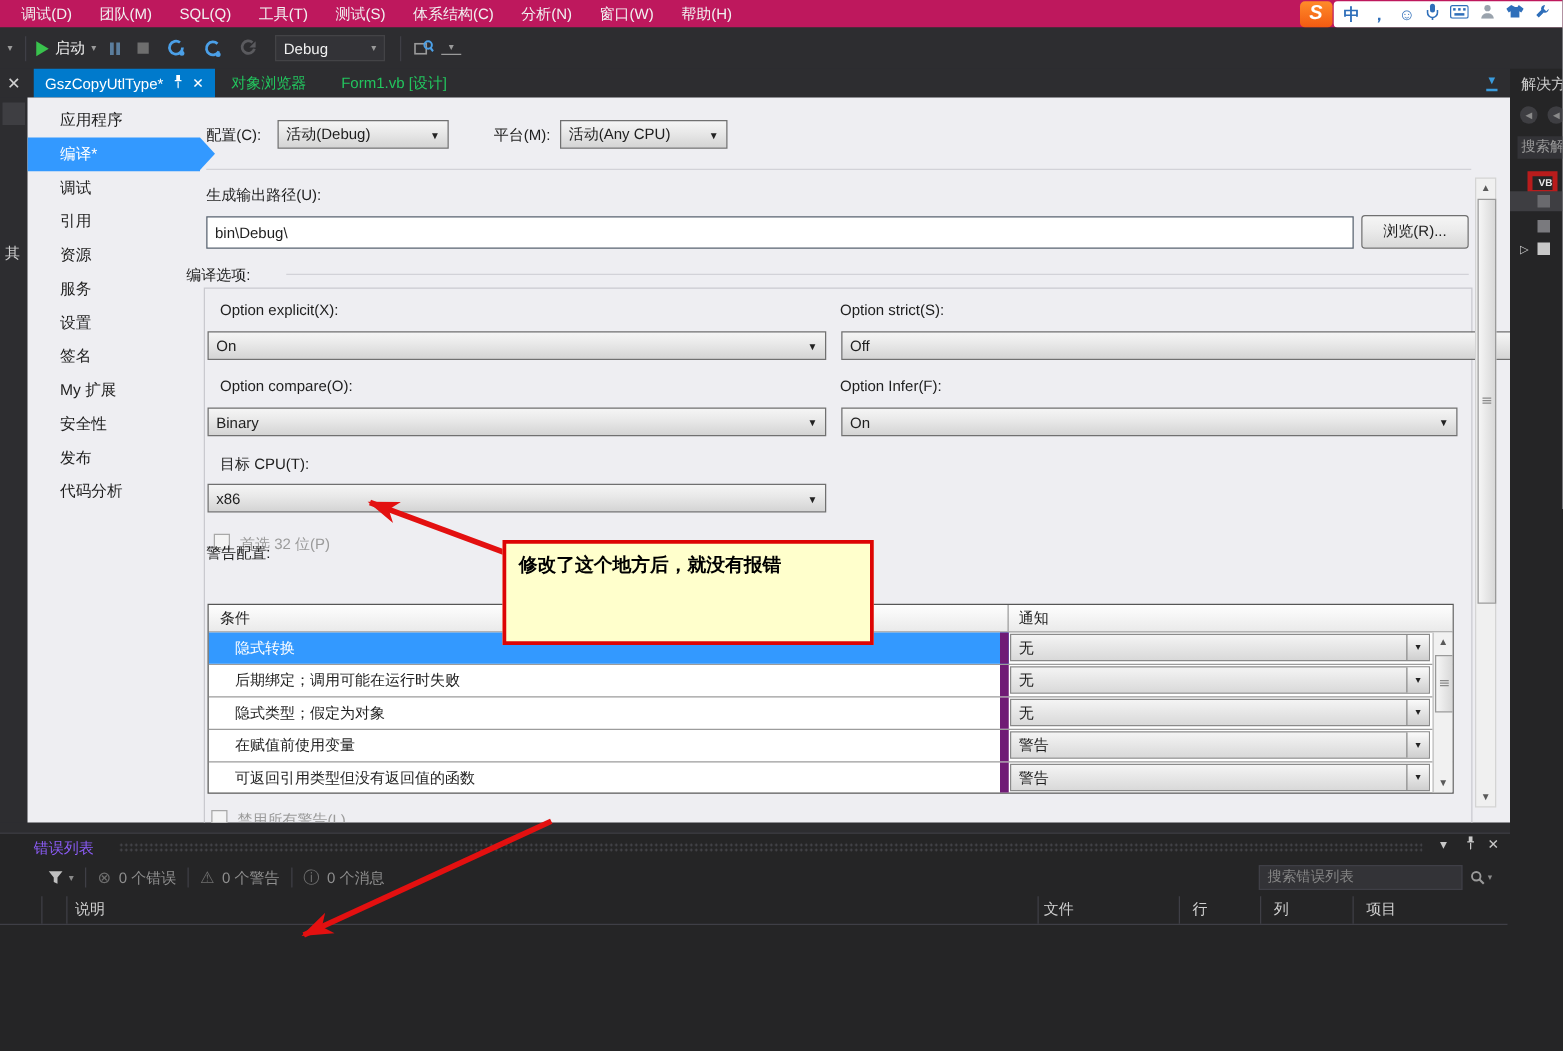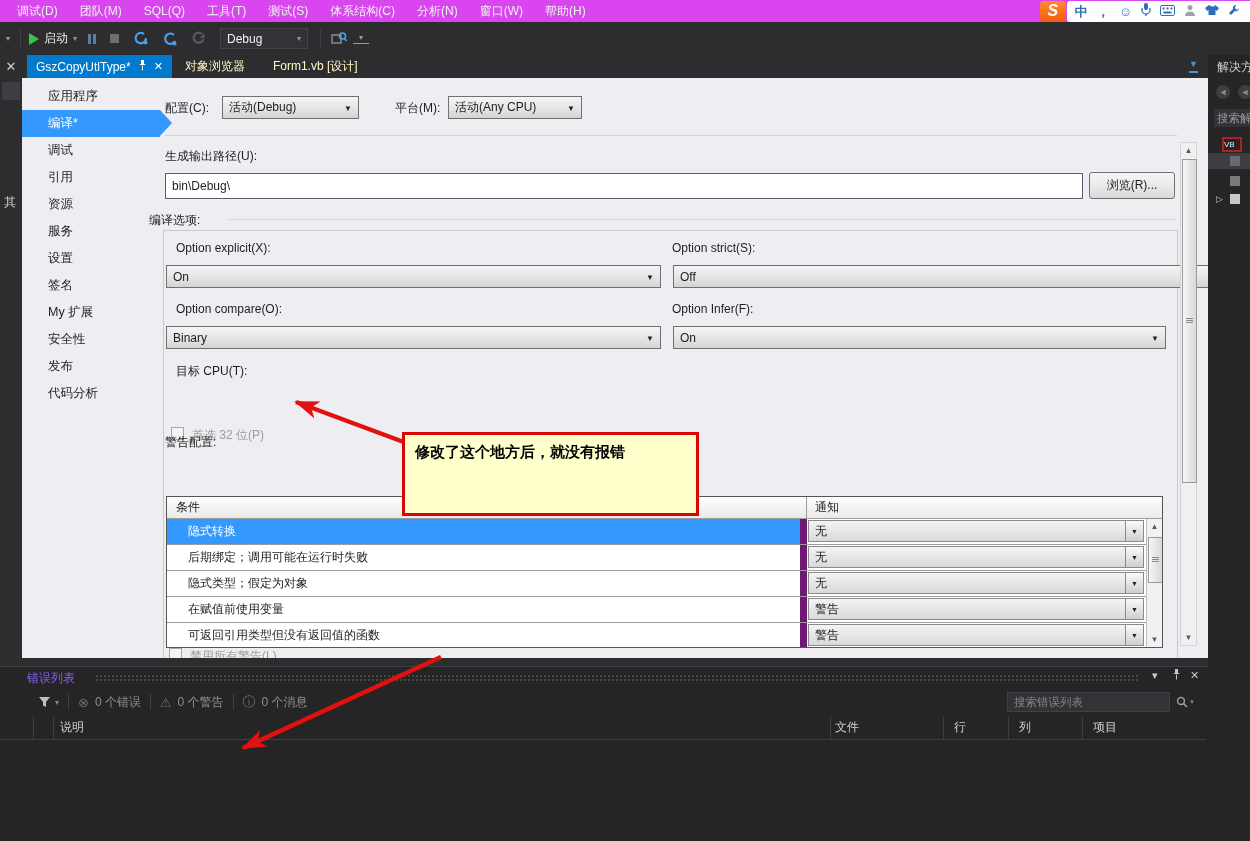--- a/index.html
+++ b/index.html
@@ -1,37 +1,37 @@
 <!DOCTYPE html>
 <html><head>
 <meta charset="utf-8">
 <style>
   html,body{margin:0;padding:0}
   body{width:1250px;height:841px;position:relative;overflow:hidden;background:#2d2d30;
        font-family:"Liberation Sans","DejaVu Sans",sans-serif;-webkit-font-smoothing:antialiased}
   
-  #menubar{position:absolute;left:0;top:0;width:1250px;height:22px;background:#d946ef;display:flex;align-items:center;padding-left:6px;box-sizing:border-box}
+  #menubar{position:absolute;left:0;top:0;width:1250px;height:22px;background:#be185d;display:flex;align-items:center;padding-left:6px;box-sizing:border-box}
   .menu-item{color:#f1f1f1;font-size:12px;padding:0 11px;line-height:22px;cursor:default}
   #ime-tray{position:absolute;right:0;top:0;height:22px;display:flex;align-items:center}
   #ime-logo{width:26px;height:21px;background:linear-gradient(#ff8b2a,#f25a11);border-radius:4px;color:#fff;font-weight:bold;font-style:italic;font-size:16px;text-align:center;line-height:20px;margin-right:1px}
   #ime-strip{height:21px;background:#fff;border-radius:3px 0 0 3px;display:flex;align-items:center;gap:9px;padding:0 10px 0 8px}
   .ime-glyph{color:#2f6fba;font-weight:bold;font-size:13px;line-height:21px}
   
   #toolbar{position:absolute;left:0;top:22px;width:1250px;height:33px;background:#2d2d30;display:flex;align-items:center}
   .tb-caret{color:#9a9a9a;font-size:8px;padding:0 6px}
   .tb-sep{width:1px;height:20px;background:#3f3f46;margin:0 4px}
   #start-btn{display:flex;align-items:center;gap:5px;padding:0 4px;color:#f1f1f1;font-size:12px}
   .play-tri{width:0;height:0;border-left:10px solid #39c24d;border-top:6px solid transparent;border-bottom:6px solid transparent}
   .tb-ico{margin:0 6px;display:flex;align-items:center}
   #debug-combo{width:88px;height:21px;background:#333337;border:1px solid #434346;color:#f1f1f1;font-size:12px;display:flex;align-items:center;justify-content:space-between;padding:0 6px;margin:0 8px;box-sizing:border-box}
   #debug-combo .car{font-size:8px;color:#999}
   
   #tabbar{position:absolute;left:0;top:55px;width:1208px;height:23px;background:#2d2d30;display:flex;align-items:stretch}
   #leftstrip-close{width:22px;color:#d0d0d0;font-size:13px;display:flex;align-items:center;justify-content:center;margin-right:5px}
-  .tab{display:flex;align-items:center;font-size:12px;padding:0 9px;color:#fef9c3;gap:7px}
+  .tab{display:flex;align-items:center;font-size:12px;padding:0 9px;color:#22c55e;gap:7px}
   .tab.active{background:#007acc;color:#fff}
   .tab .x{font-size:11px}
   #docwell-caret{position:absolute;right:10px;top:4px;color:#3a9bdc;font-size:9px;border-bottom:2px solid #3a9bdc;padding-bottom:2px}
   
   #leftstrip{position:absolute;left:0;top:78px;width:22px;height:580px;background:#2d2d30}
   #leftstrip .stub{position:absolute;left:2px;top:4px;width:18px;height:18px;background:#3e3e42}
   #leftstrip .vtab{position:absolute;left:4px;top:116px;color:#d0d0d0;font-size:12px}
   
   #designer{position:absolute;left:22px;top:78px;width:1186px;height:580px;background:#eeeef2;color:#1e1e1e;overflow:hidden}
   #nav-list{position:absolute;left:0;top:5px;width:138px}
@@ -42,21 +42,21 @@
   .combo{position:absolute;height:23px;border:1px solid #707070;background:linear-gradient(#f5f5f5,#e8e8e8 45%,#d4d4d4);font-size:12px;box-sizing:border-box;display:flex;align-items:center;padding:0 22px 0 6px}
   .combo::after{content:"▼";position:absolute;right:6px;top:7px;font-size:8px;color:#222}
   #sep1{position:absolute;left:143px;top:57px;width:1012px;border-top:1px solid #d2d2d8}
   #output-box{position:absolute;left:143px;top:95px;width:918px;height:26px;background:#fff;border:1px solid #56606e;box-sizing:border-box;font-size:12px;line-height:24px;padding-left:6px}
   #browse-btn{position:absolute;left:1067px;top:94px;width:86px;height:27px;border:1px solid #707070;border-radius:3px;background:linear-gradient(#f5f5f5,#ebebeb 45%,#d9d9d9);font-size:12px;text-align:center;line-height:25px;box-sizing:border-box}
   #copt-line{position:absolute;left:207px;top:141px;width:946px;border-top:1px solid #d2d2d8}
   #groupbox{position:absolute;left:141px;top:152px;width:1013px;height:440px;border:1px solid #c9c9cf}
   .cb{position:absolute;width:13px;height:13px;background:#f4f4f4;border:1px solid #a8a8a8;box-sizing:border-box}
   .dimtext{color:#9b9b9b}
   
-  #wtable{position:absolute;left:144px;top:418px;width:997px;height:152px;background:#fff;border:1px solid #565656;box-sizing:border-box;overflow:hidden;font-size:12px}
+  #wtable{position:absolute;left:144px;top:405px;width:997px;height:152px;background:#fff;border:1px solid #565656;box-sizing:border-box;overflow:hidden;font-size:12px}
   #whead{display:flex;height:22px;background:linear-gradient(#fefefe,#eaeaea);border-bottom:1px solid #9c9c9c;box-sizing:border-box}
   .wh-cond{width:640px;border-right:1px solid #9c9c9c;padding-left:9px;line-height:21px;box-sizing:border-box}
   .wh-notif{flex:1;padding-left:8px;line-height:21px}
   .wrow{display:flex;height:26px;border-bottom:1px solid #9c9c9c;box-sizing:border-box}
   .wc-cond{width:640px;border-right:7px solid #701a75;padding-left:21px;line-height:25px;box-sizing:border-box;white-space:nowrap;overflow:hidden}
   .wrow.sel .wc-cond{background:#3399ff;color:#fff}
   .wc-notif{flex:1;padding:1px 18px 0 1px;box-sizing:border-box}
   .ncombo{height:22px;border:1px solid #8a8a8a;background:linear-gradient(#f4f4f4,#d9d9d9);display:flex;align-items:center;box-sizing:border-box}
   .ncombo .ntxt{flex:1;padding-left:6px;line-height:20px}
   .ncombo .nbtn{width:17px;height:100%;border-left:1px solid #8a8a8a;background:linear-gradient(#fafafa,#cfcfcf);display:flex;align-items:center;justify-content:center;font-size:7px;color:#222}
@@ -67,21 +67,21 @@
   .grips{position:absolute;left:3px;top:50%;margin-top:-4px;width:7px}
   .grips i{display:block;height:1px;background:#8a8a8a;margin:1px 0}
   #main-scroll{position:absolute;left:1158px;top:64px;width:17px;height:504px;background:#f0f0f0;border:1px solid #d4d4d4;box-sizing:border-box}
   #main-thumb{position:absolute;left:1px;top:16px;width:13px;height:322px;background:linear-gradient(90deg,#f6f6f6,#d8d8d8);border:1px solid #9a9a9a}
   
   #rightpanel{position:absolute;left:1208px;top:55px;width:42px;height:786px;background:#252526;color:#cccccc;overflow:hidden}
   #rp-title{position:absolute;left:9px;top:4px;font-size:12px;white-space:nowrap}
   .rp-nav{position:absolute;top:30px;left:8px;display:flex;gap:8px}
   .rp-circ{width:14px;height:14px;border-radius:50%;background:#3e3e42;color:#8a8a8a;font-size:9px;text-align:center;line-height:14px}
   #rp-search{position:absolute;left:6px;top:54px;width:40px;height:18px;background:#333337;color:#9a9a9a;font-size:11.5px;line-height:18px;padding-left:3px;white-space:nowrap}
-  #rp-vb{position:absolute;left:14px;top:82px;width:16px;height:11px;border:2px solid #b91c1c;color:#e8e8e8;font-size:8px;font-weight:normal;text-align:left;line-height:11px}
+  #rp-vb{position:absolute;left:14px;top:82px;width:16px;height:11px;border:4px solid #b91c1c;color:#e8e8e8;font-size:8px;font-weight:bold;text-align:right;line-height:11px}
   .rp-row{position:absolute;left:0;width:42px;height:16px}
   .rp-ico{position:absolute;left:22px;width:10px;height:10px;background:#8a8a8a}
   #rp-expand{position:absolute;left:8px;top:139px;color:#c8c8c8;font-size:9px}
   
   #errorlist{position:absolute;left:0;top:666px;width:1208px;height:175px;background:#252526;border-top:1px solid #3f3f46;color:#c8c8c8}
   #el-title{position:absolute;left:27px;top:3px;font-size:12px;color:#8b5cf6}
   #el-dots{position:absolute;left:95px;right:70px;top:7px;height:8px;background-image:radial-gradient(circle,#45454a 1px,transparent 1.1px);background-size:4px 4px}
   .el-winbtn{position:absolute;top:2px;color:#c8c8c8;font-size:11px}
   #el-toolbar{position:absolute;left:0;top:22px;width:100%;height:26px;display:flex;align-items:center;color:#8a8a8a;font-size:12px}
   #el-toolbar .sep{width:1px;height:16px;background:#3f3f46;margin:0 9px}
@@ -263,20 +263,23 @@
   <span class="lbl" style="left:154px;top:224px">Option compare(O):</span>
   <span class="lbl" style="left:650px;top:224px">Option Infer(F):</span>
   <div class="combo" style="left:144px;top:248px;width:495px">
       <span>Binary</span>
     </div>
   <div class="combo" style="left:651px;top:248px;width:493px">
       <span>On</span>
     </div>
 
   <span class="lbl" style="left:154px;top:285px">目标 CPU(T):</span>
+  <div class="combo" style="left:144px;top:309px;width:495px">
+      <span>x86</span>
+    </div>
 
   <span class="cb" style="left:149px;top:349px"></span>
   <span class="lbl dimtext" style="left:170px;top:349px">首选 32 位(P)</span>
 
   <span class="lbl" style="left:143px;top:356px">警告配置:</span>
 
   <div id="wtable">
     <div id="whead">
       <div class="wh-cond">条件</div>
       <div class="wh-notif">通知</div>

